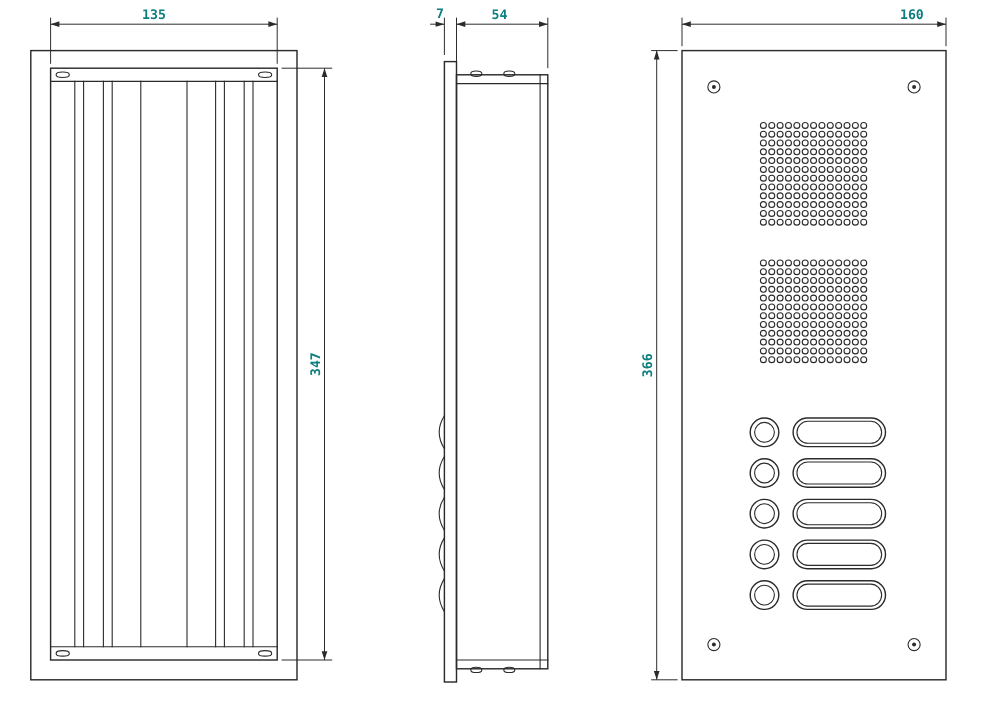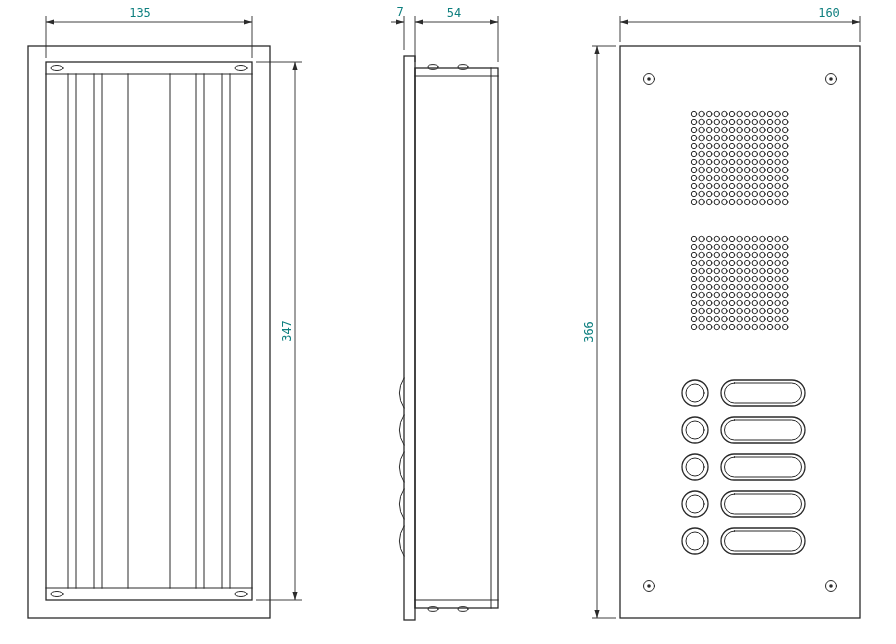--- a/index.html
+++ b/index.html
@@ -3,21 +3,21 @@
 <meta charset="utf-8">
 <style>
   :root{
     --line-color:#2b2b2b;
     --dim-color:#0e7f7f;
     --bg-color:#ffffff;
   }
   *{margin:0;padding:0;box-sizing:border-box;}
   html,body{background:var(--bg-color);}
   body{font-family:"DejaVu Sans",sans-serif;}
-  .canvas{position:relative;width:896px;height:628px;background:var(--bg-color);overflow:hidden;}
+  .canvas{position:relative;width:896px;height:628px;background:var(--bg-color);overflow:hidden;font-weight:bold;}
   svg{display:block;}
   .obj{fill:none;stroke:var(--line-color);stroke-width:1.3;stroke-linecap:square;}
   .thin{stroke-width:1;}
   .dimline{fill:none;stroke:var(--line-color);stroke-width:0.9;}
   .arrow{fill:var(--line-color);stroke:none;}
   .dim-text{fill:var(--dim-color);font-family:"DejaVu Sans Mono","Liberation Mono",monospace;font-size:12px;}
 </style>
 </head>
 <body>
 

